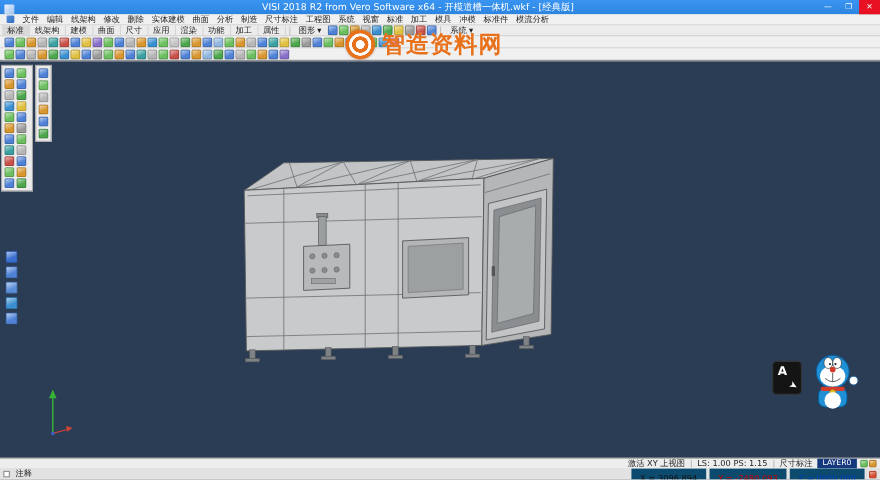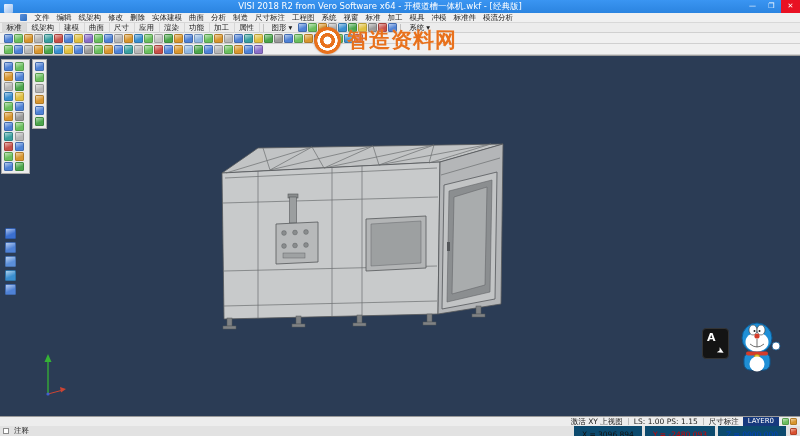--- a/index.html
+++ b/index.html
@@ -6,21 +6,21 @@
   html,body{width:800px;height:436px;overflow:hidden;font-family:"DejaVu Sans",sans-serif;background:#d4d4d4}
 
   
   .titlebar{height:13px;background:linear-gradient(#3a95f2,#2b84e0);display:flex;align-items:flex-end;color:#fff}
   .appicon{width:9px;height:9px;margin:0 4px;background:linear-gradient(135deg,#eaf2ff,#9cc1ee);border-radius:1px;flex:0 0 auto}
   .title-text{flex:1;text-align:center;font-size:8.5px;white-space:nowrap;overflow:hidden}
   .winbtn{width:19px;height:13px;font-size:7px;line-height:13px;text-align:center;flex:0 0 auto}
   .winbtn.close{background:#e81123}
 
   
-  .menubar{height:10px;background:#f0f0f0;display:flex;align-items:center;border-bottom:1px solid #d8d8d8;padding-left:20px}
+  .menubar{height:10px;background:#f0f0f0;display:flex;align-items:center;border-bottom:1px solid #d8d8d8;padding-left:6px}
   .menu-icon{width:7px;height:7px;background:linear-gradient(135deg,#5b8fd9,#2f6fc0);border-radius:1px;margin-right:4px}
   .menubar .menu-item{font-size:7.5px;padding:0 3.5px;color:#222;white-space:nowrap}
   .tabrow{height:10px;background:#ececec;display:flex;align-items:center;border-bottom:1px solid #d0d0d0;padding-left:2px}
   .tabrow .tab{font-size:7.5px;padding:0 4.5px;color:#222;border-right:1px solid #d6d6d6;white-space:nowrap;height:10px;line-height:10px}
   .tabrow .tab:first-child{background:#d9d9d9}
   .drop-btn{font-size:7.5px;color:#222;display:flex;align-items:center;gap:2px;padding:0 5px;white-space:nowrap}
   .toolbar{height:11px;background:#f0f0f0;display:flex;align-items:center;padding-left:3px;border-bottom:1px solid #d0d0d0}
   .tbicon{width:9px;height:9px;border-radius:1.5px;margin:0 .5px;display:inline-block;position:relative;border:1px solid rgba(0,0,0,.18);flex:0 0 auto}
   .tbicon::after{content:"";position:absolute;inset:0;background:linear-gradient(155deg,rgba(255,255,255,.6),rgba(255,255,255,0) 60%)}
   .sep-v{width:1px;height:8px;background:#c2c2c2;margin:0 3px;flex:0 0 auto}

